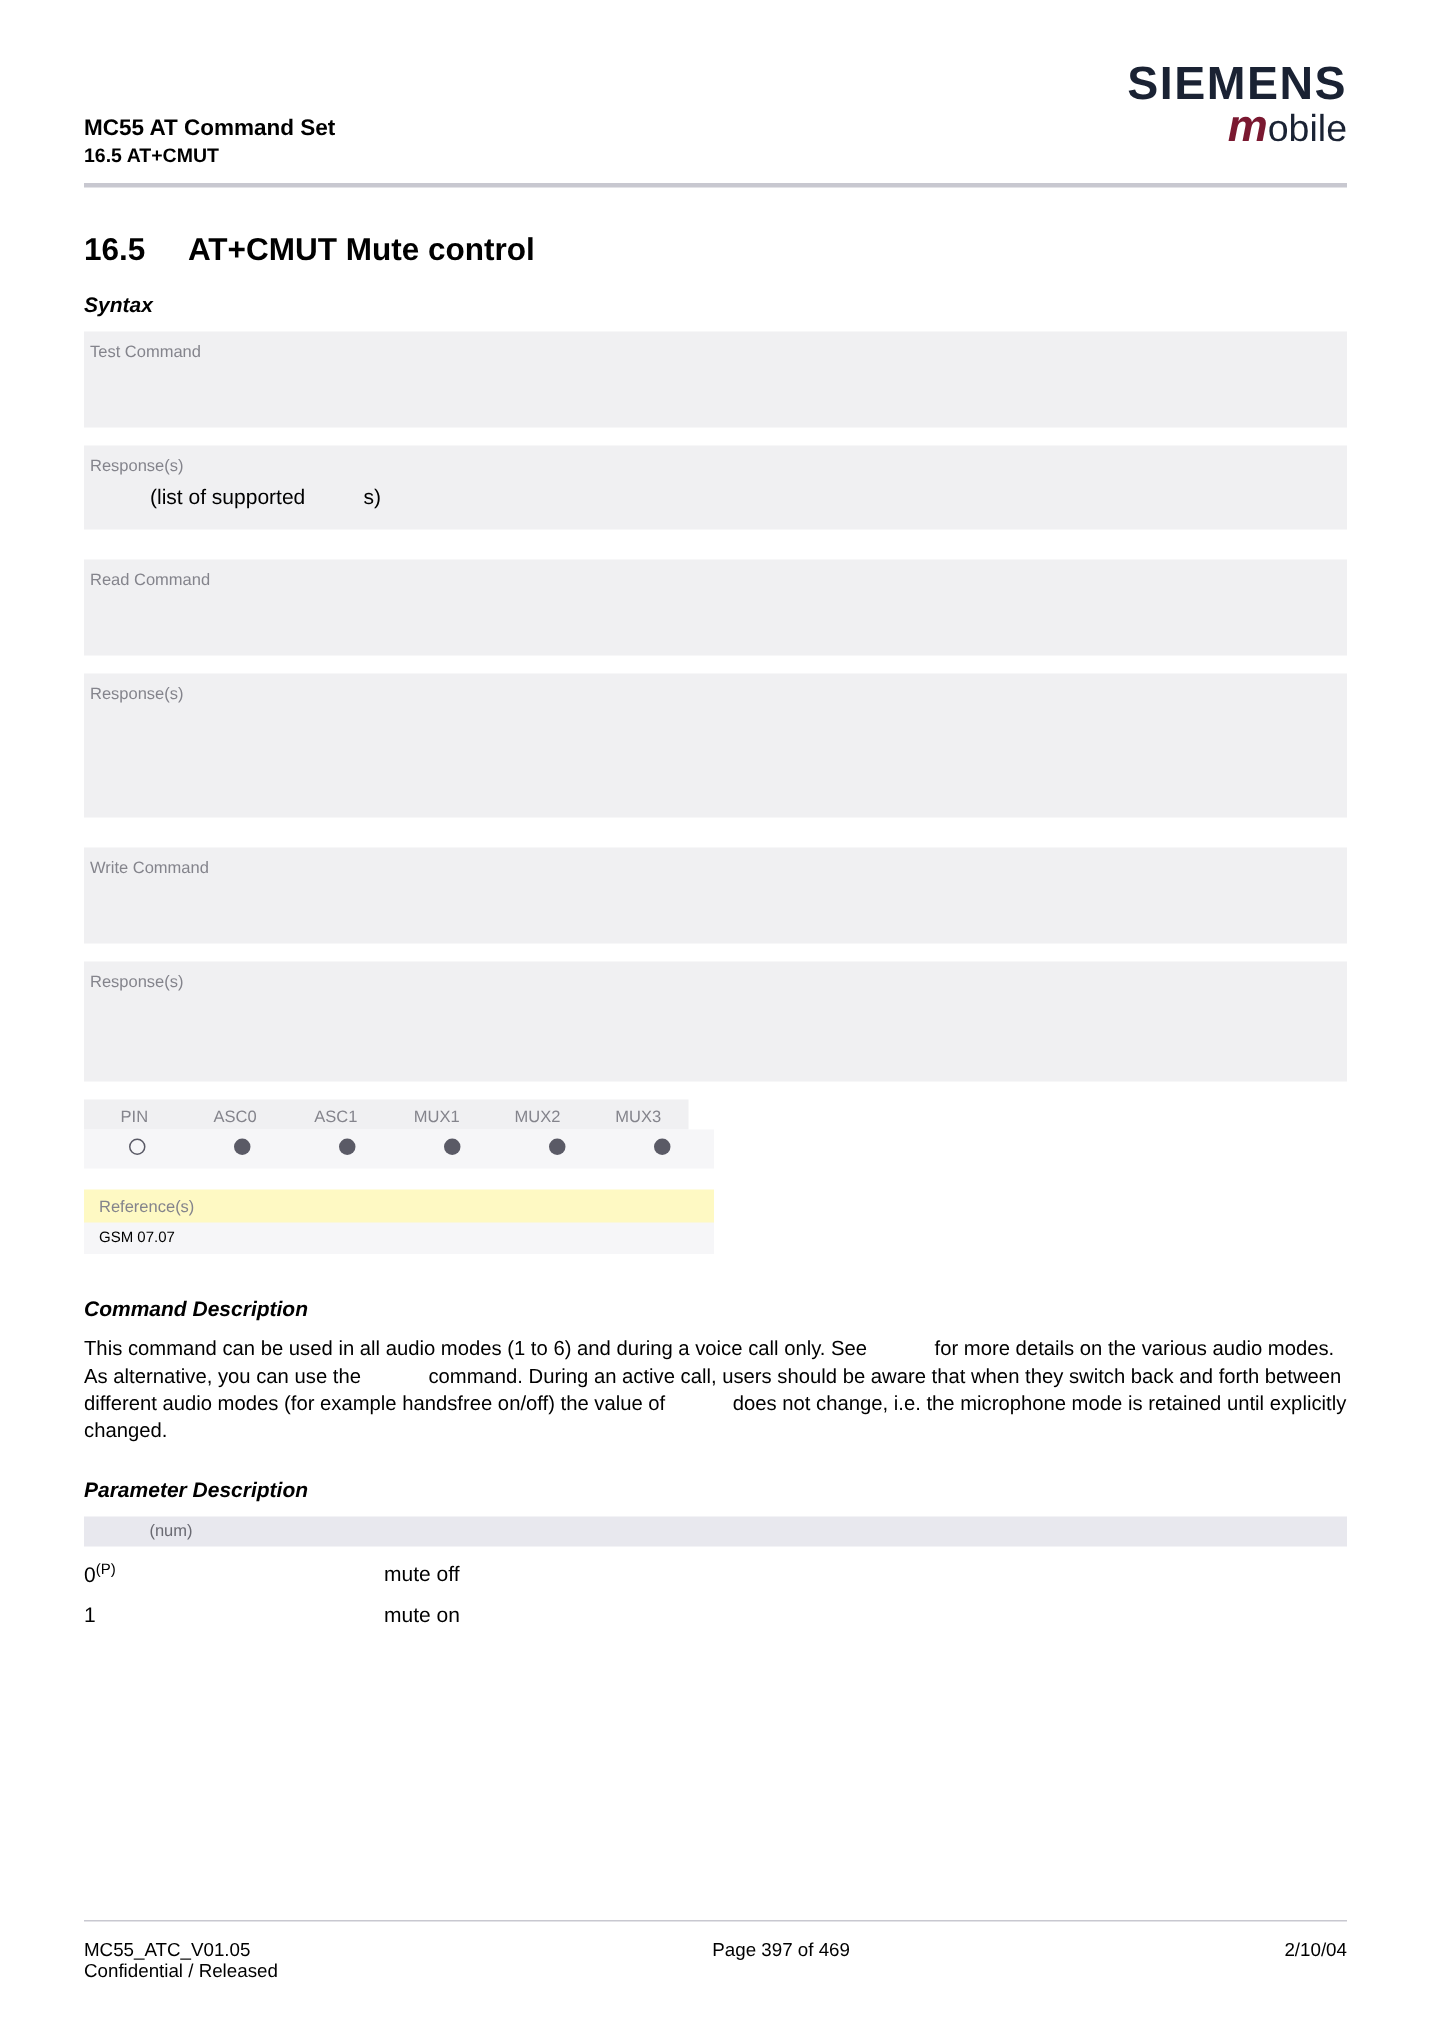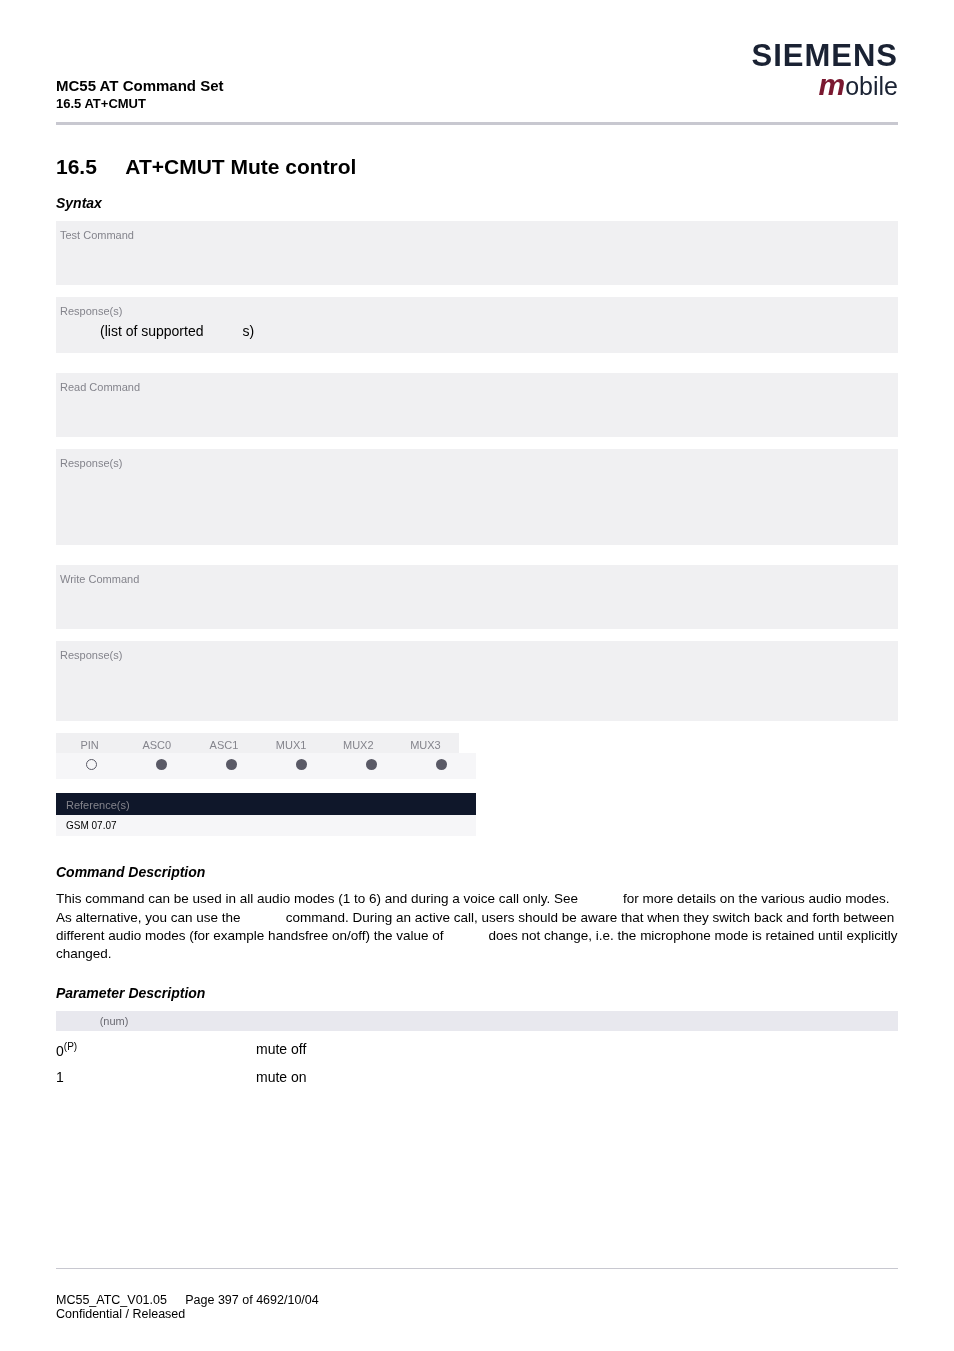--- a/index.html
+++ b/index.html
@@ -29,29 +29,29 @@
   .block.tall { min-height: 64px; }
   .block.tall2 { min-height: 96px; }
   .block-label { font-size: 11px; color: #84848c; margin-bottom: 6px; }
   .block-body { font-size: 14px; color: #000; }
   .pinrow { background: #f0f0f2; display: flex; gap: 0; width: 403px; margin-top: 6px; }
   .pincell { flex: 1; text-align: center; font-size: 11px; color: #84848c; padding: 6px 0 2px 0; }
   .pindata { background: #f6f6f8; display: flex; width: 420px; }
   .pindcell { flex: 1; text-align: center; padding: 4px 0 6px 0; font-size: 14px; }
   .dot-solid { display: inline-block; width: 11px; height: 11px; border-radius: 50%; background: #5a5a66; }
   .dot-open { display: inline-block; width: 11px; height: 11px; border-radius: 50%; border: 1.6px solid #5a5a66; background: transparent; }
-  .refbox { background: #0f172a; width: 420px; margin-top: 14px; padding: 6px 10px 2px 10px; }
+  .refbox { background: #fef9c3; width: 420px; margin-top: 14px; padding: 6px 10px 2px 10px; }
   .refbox .lbl { font-size: 11px; color: #84848c; }
   .refbox .val { font-size: 10px; color: #000; background: #f6f6f8; margin: 4px -10px -2px -10px; padding: 5px 10px; }
   .bodytext { font-size: 13.5px; line-height: 1.35; margin-top: 10px; }
   .param-box { background: #e8e8ee; padding: 4px 10px; margin-top: 8px; font-size: 11px; color: #6a6a72; }
   .param-row { display: flex; font-size: 14px; margin-top: 10px; }
   .param-row .k { width: 200px; }
   .sup { font-size: 10px; vertical-align: super; }
-  .footer { position: absolute; bottom: 30px; left: 56px; right: 56px; border-top: 1px solid #c8c8d0; padding-top: 24px; display: flex; font-size: 12.5px; }
+  .footer { position: absolute; bottom: 30px; left: 56px; right: 56px; border-top: 1px solid #c8c8d0; padding-top: 12px; display: flex; justify-content: space-between; font-size: 12.5px; }
   .gap { height: 8px; }
 </style>
 </head>
 <body>
 
 <div class="header-row">
   <div class="header-left">
     <div>MC55 AT Command Set</div>
     <div class="header-sub">16.5 AT+CMUT</div>
   </div>

